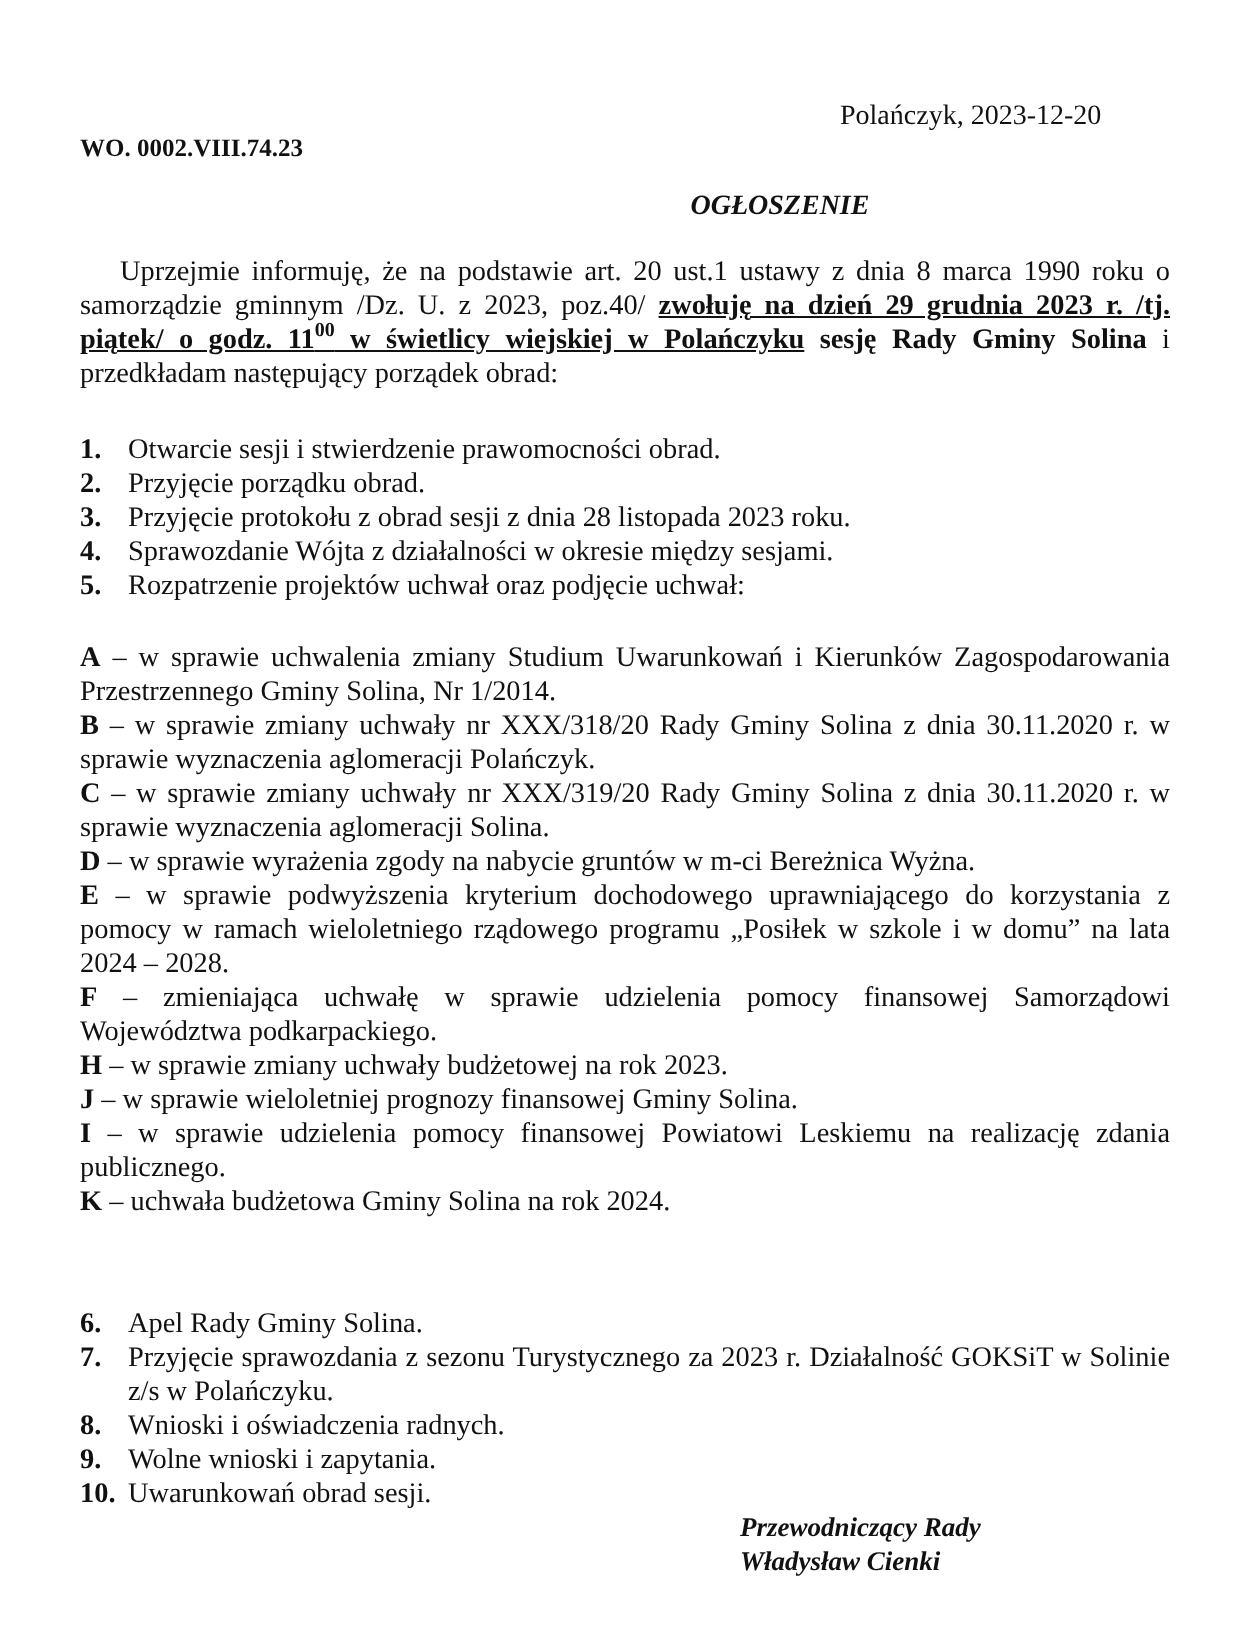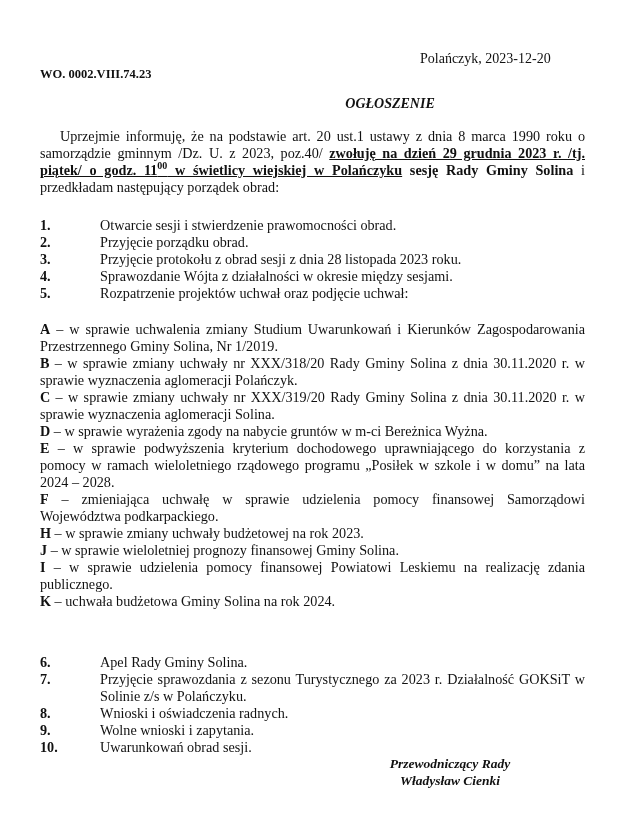--- a/index.html
+++ b/index.html
@@ -12,27 +12,27 @@
   .date { top: 50px; left: 420px; font-size: 14px; }
   .ref { top: 66px; left: 40px; font-weight: bold; font-size: 12.5px; }
   .title { top: 95px; left: 0; width: 780px; text-align: center; font-weight: bold; font-style: italic; font-size: 14px; }
   .block { left: 40px; width: 545px; text-align: justify; }
   .intro { top: 128px; text-indent: 20px; }
   .intro u { text-decoration: underline; }
   .sup { font-size: 10px; vertical-align: 6px; line-height: 0; }
   .agenda { left: 40px; width: 545px; }
   .agenda .item { display: flex; }
   .agenda .num { font-weight: bold; width: 24px; flex: none; }
-  .agenda .txt { flex: 1; text-align: justify; margin-left: 36px; }
+  .agenda .txt { flex: 1; text-align: justify; }
   .a1 { top: 217px; }
   .a2 { top: 654px; }
   .res { top: 321px; }
   .res .r { text-align: justify; }
   .res .l { font-weight: bold; }
-  .sig { top: 755px; left: 370px; width: 160px; text-align: center; font-weight: bold; font-style: italic; font-size: 13.5px; line-height: 17px; }
+  .sig { top: 755px; left: 370px; width: 160px; text-align: left; font-weight: bold; font-style: italic; font-size: 13.5px; line-height: 17px; }
   .text-last-left { text-align-last: left; }
 </style>
 </head>
 <body>
 
 <div class="abs date">Polańczyk, 2023-12-20</div>
 <div class="abs ref">WO. 0002.VIII.74.23</div>
 <div class="abs title">OGŁOSZENIE</div>
 
 <div class="abs block intro"><span>Uprzejmie informuję, że na podstawie art. 20 ust.1 ustawy z dnia 8 marca 1990 roku o samorządzie gminnym /Dz. U. z 2023, poz.40/ </span><u><b><span>zwołuję na dzień 29 grudnia 2023 r. /tj. piątek/ o godz. 11</span><span class="sup">00</span><span> w świetlicy wiejskiej w Polańczyku</span></b></u><b> sesję Rady Gminy Solina </b><span> i przedkładam następujący porządek obrad:</span></div>
@@ -54,21 +54,21 @@
       <span class="num">4.</span>
       <span class="txt">Sprawozdanie Wójta z działalności w okresie między sesjami.</span>
     </div>
   <div class="item">
       <span class="num">5.</span>
       <span class="txt">Rozpatrzenie projektów uchwał oraz podjęcie uchwał:</span>
     </div>
 </div>
 
 <div class="abs block res">
-  <div class="r text-last-left"><span class="l">A</span><span> –  w sprawie uchwalenia zmiany Studium Uwarunkowań i Kierunków Zagospodarowania Przestrzennego Gminy Solina, Nr 1/2019.</span></div>
+  <div class="r text-last-left"><span class="l">A</span><span> –  w sprawie uchwalenia zmiany Studium Uwarunkowań i Kierunków Zagospodarowania Przestrzennego Gminy Solina, Nr 1/2014.</span></div>
   <div class="r text-last-left"><span class="l">B</span><span> –  w sprawie zmiany uchwały nr XXX/318/20 Rady Gminy Solina z dnia 30.11.2020 r. w sprawie wyznaczenia aglomeracji Polańczyk.</span></div>
   <div class="r text-last-left"><span class="l">C</span><span> – w sprawie  zmiany uchwały nr XXX/319/20 Rady Gminy Solina z dnia 30.11.2020 r. w sprawie wyznaczenia aglomeracji Solina.</span></div>
   <div class="r text-last-left"><span class="l">D</span><span> –  w sprawie wyrażenia zgody na nabycie gruntów w m-ci Bereżnica Wyżna.</span></div>
   <div class="r text-last-left"><span class="l">E</span><span> –  w sprawie podwyższenia kryterium dochodowego uprawniającego do korzystania z pomocy w ramach wieloletniego rządowego programu „Posiłek w szkole i w domu” na lata 2024 – 2028.</span></div>
   <div class="r text-last-left"><span class="l">F</span><span> –  zmieniająca uchwałę w sprawie udzielenia pomocy finansowej Samorządowi Województwa podkarpackiego.</span></div>
   <div class="r text-last-left"><span class="l">H</span><span> – w sprawie  zmiany uchwały budżetowej na rok 2023.</span></div>
   <div class="r text-last-left"><span class="l">J</span><span> –  w sprawie wieloletniej prognozy finansowej Gminy Solina.</span></div>
   <div class="r text-last-left"><span class="l">I</span><span> –  w sprawie  udzielenia pomocy finansowej Powiatowi Leskiemu na realizację zdania publicznego.</span></div>
   <div class="r text-last-left"><span class="l">K</span><span> –  uchwała budżetowa Gminy Solina na rok 2024.</span></div>
 </div>

